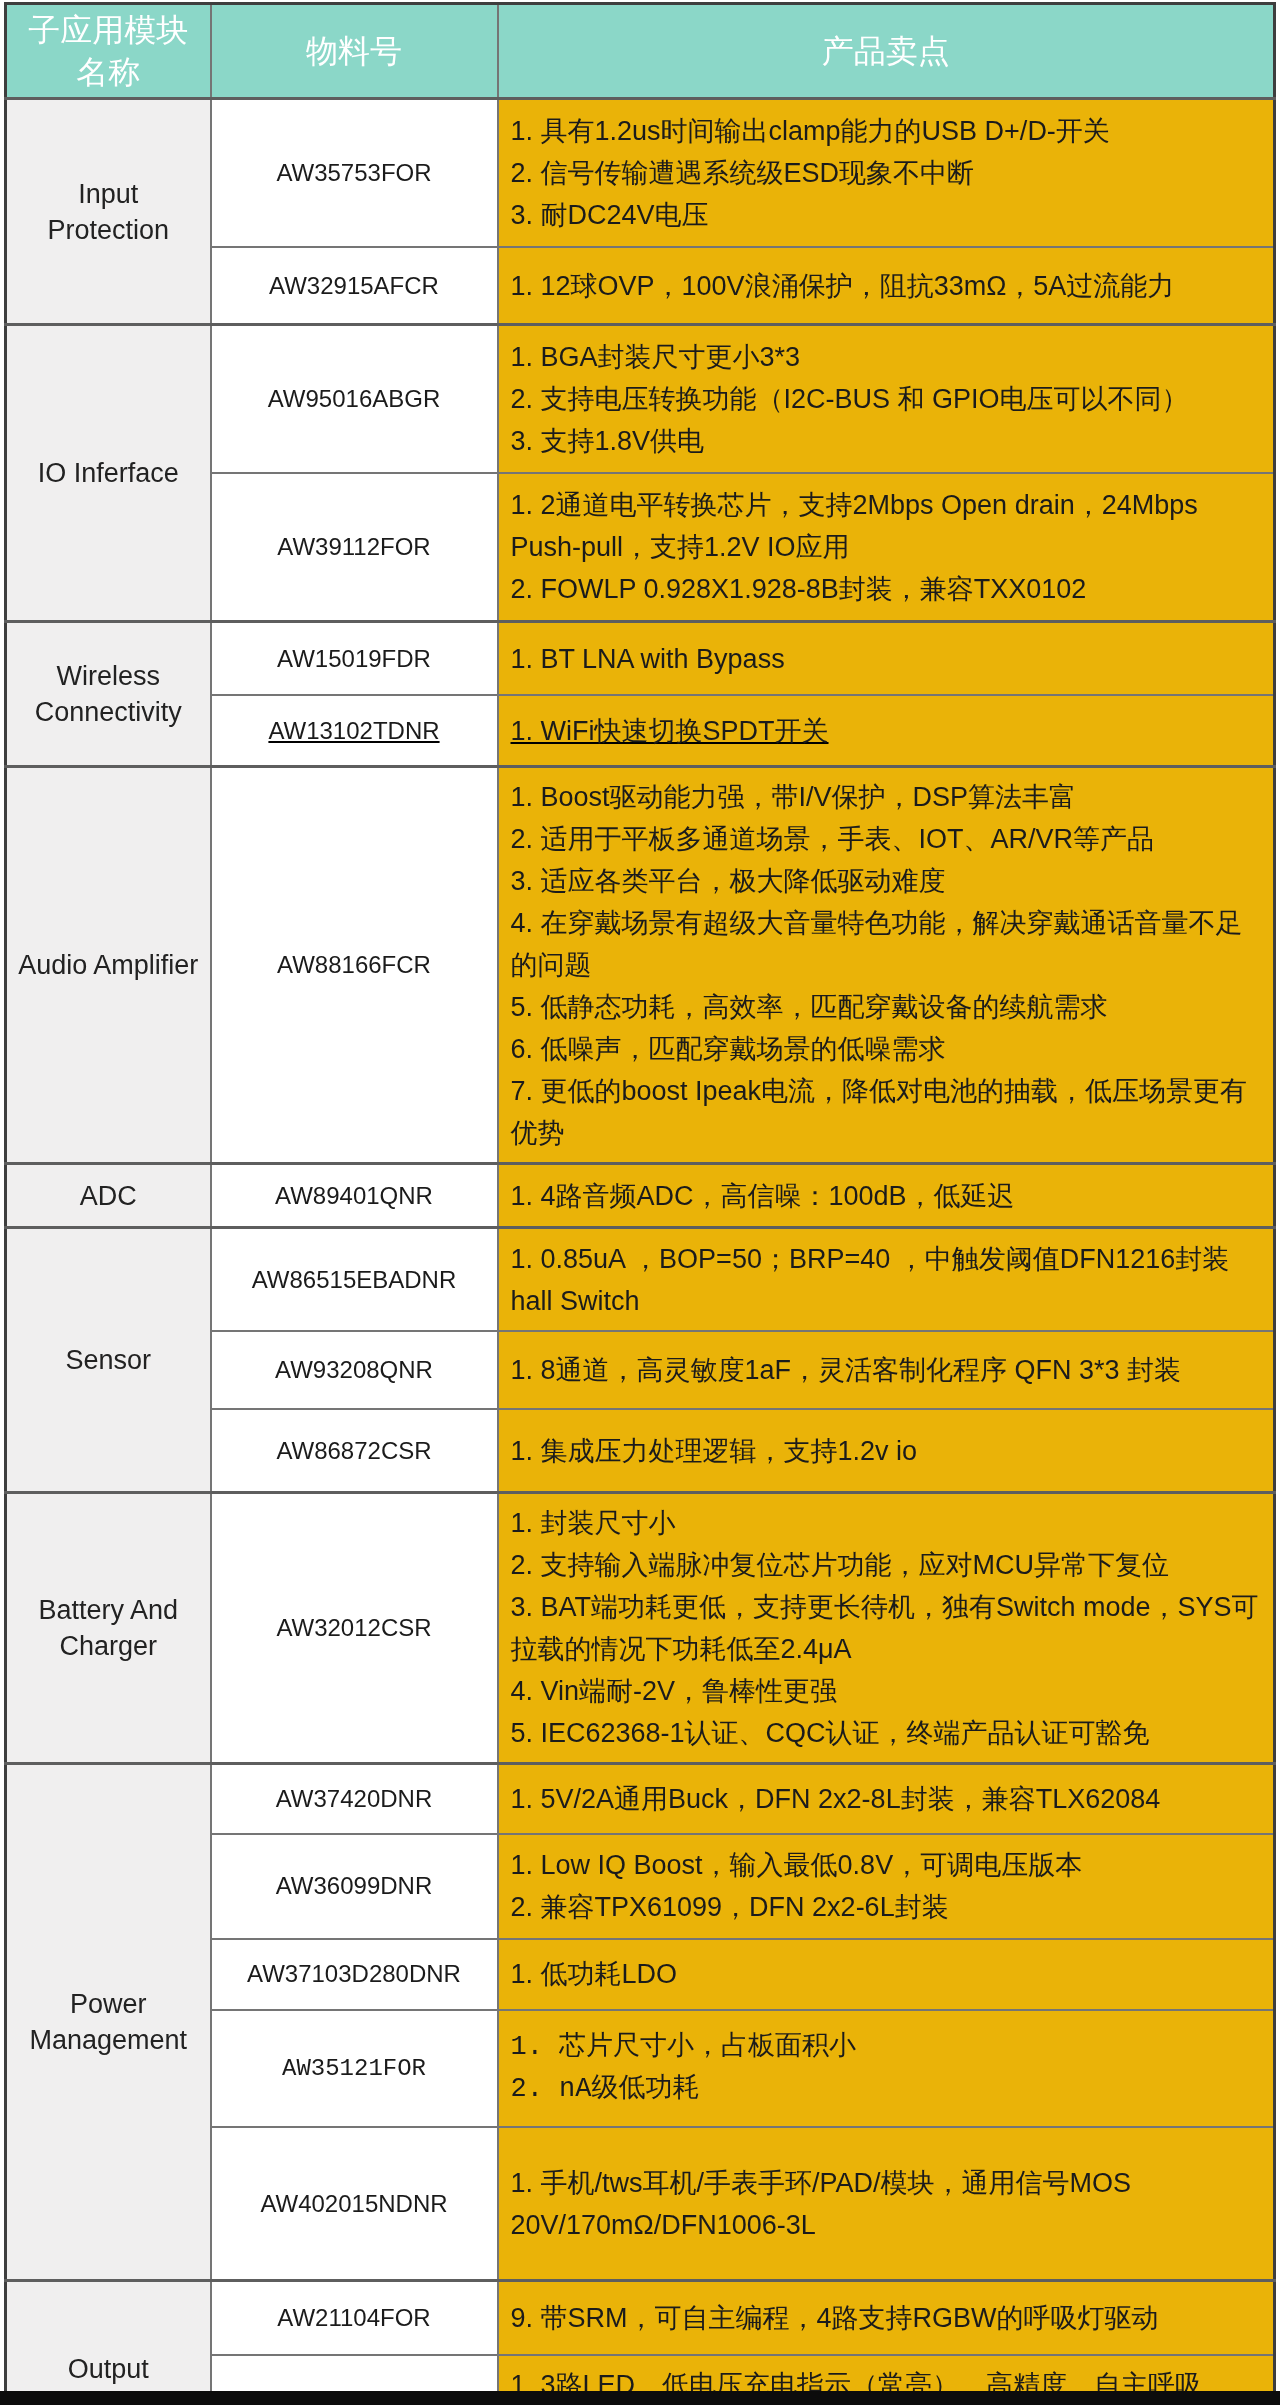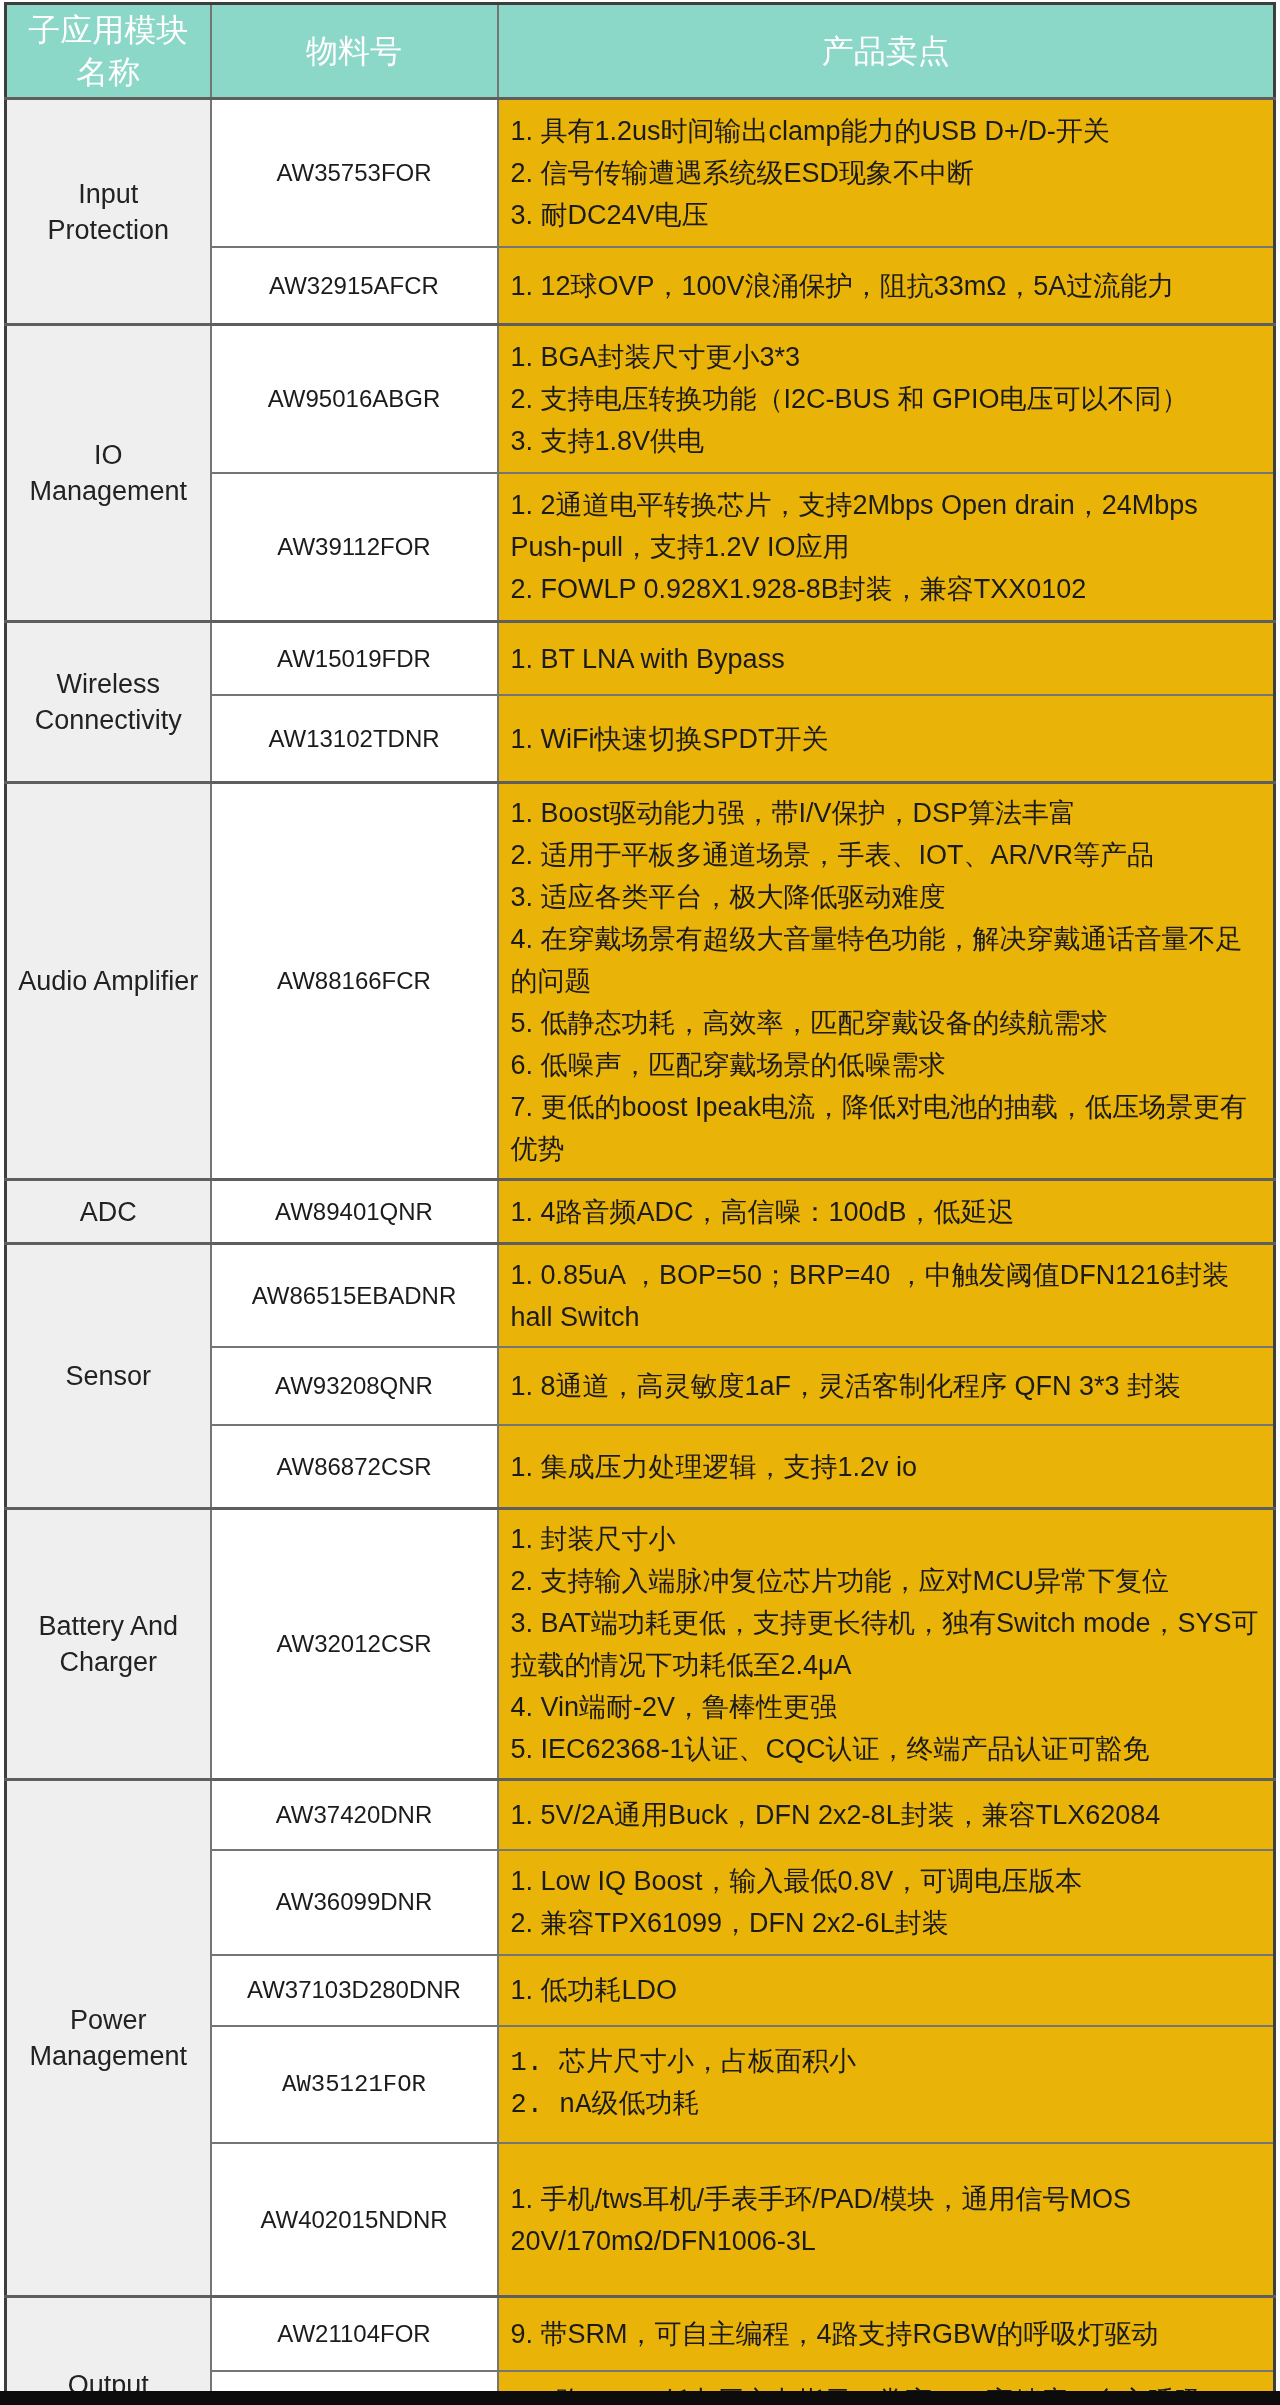--- a/index.html
+++ b/index.html
@@ -102,21 +102,21 @@
             <div>3. 耐DC24V电压</div>
           </td>
         </tr>
         <tr style="height: 78px;">
           <td class="pn">AW32915AFCR</td>
           <td class="points">
             <div>1. 12球OVP，100V浪涌保护，阻抗33mΩ，5A过流能力</div>
           </td>
         </tr>
         <tr class="group-start" style="height: 148px;">
-          <td class="module" rowspan="2">IO Management</td>
+          <td class="module" rowspan="2">IO Inferface</td>
           <td class="pn">AW95016ABGR</td>
           <td class="points">
             <div>1. BGA封装尺寸更小3*3</div>
             <div>2. 支持电压转换功能（I2C-BUS 和 GPIO电压可以不同）</div>
             <div>3. 支持1.8V供电</div>
           </td>
         </tr>
         <tr style="height: 149px;">
           <td class="pn">AW39112FOR</td>
           <td class="points">
@@ -124,21 +124,21 @@
             <div>2. FOWLP 0.928X1.928-8B封装，兼容TXX0102</div>
           </td>
         </tr>
         <tr class="group-start" style="height: 73px;">
           <td class="module" rowspan="2">Wireless Connectivity</td>
           <td class="pn">AW15019FDR</td>
           <td class="points">
             <div>1. BT LNA with Bypass</div>
           </td>
         </tr>
-        <tr style="height: 88px;">
+        <tr style="height: 72px; text-decoration: underline;">
           <td class="pn">AW13102TDNR</td>
           <td class="points">
             <div>1. WiFi快速切换SPDT开关</div>
           </td>
         </tr>
         <tr class="group-start" style="height: 375px;">
           <td class="module" rowspan="1">Audio Amplifier</td>
           <td class="pn">AW88166FCR</td>
           <td class="points">
             <div>1. Boost驱动能力强，带I/V保护，DSP算法丰富</div>

